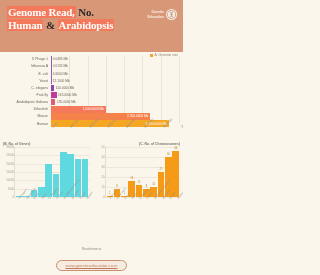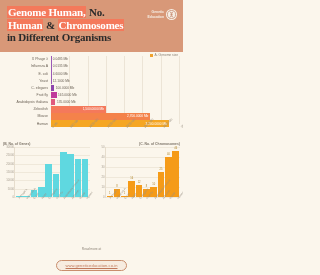--- a/index.html
+++ b/index.html
@@ -188,23 +188,22 @@
     color:#c0785a;
     background:#f7ece0;
     letter-spacing:0.1px;
   }
 </style>
 </head>
 <body>
 
 <div class="header">
   <div class="title">
-    <span class="hl">Genome Human,</span><span> No.</span><br>
-    <span class="hl">Human</span> <span>&amp;</span> <span class="hl">Chromosomes</span><br>
-    <span>in Different Organisms</span>
+    <span class="hl">Genome Read,</span><span> No.</span><br>
+    <span class="hl">Human</span> <span>&amp;</span> <span class="hl">Arabidopsis</span><br>
   </div>
   <div class="logo">
     <div class="logo-text">
       <div>Genetic</div>
       <div>Education</div>
     </div>
     <div class="logo-mark">
       <svg width="9" height="9" viewBox="0 0 20 20">
         <circle cx="10" cy="10" r="9" fill="none" stroke="#c0785a" stroke-width="1.4"></circle>
         <path d="M6 3 Q14 10 6 17 M14 3 Q6 10 14 17" fill="none" stroke="#c0785a" stroke-width="1.1"></path>

